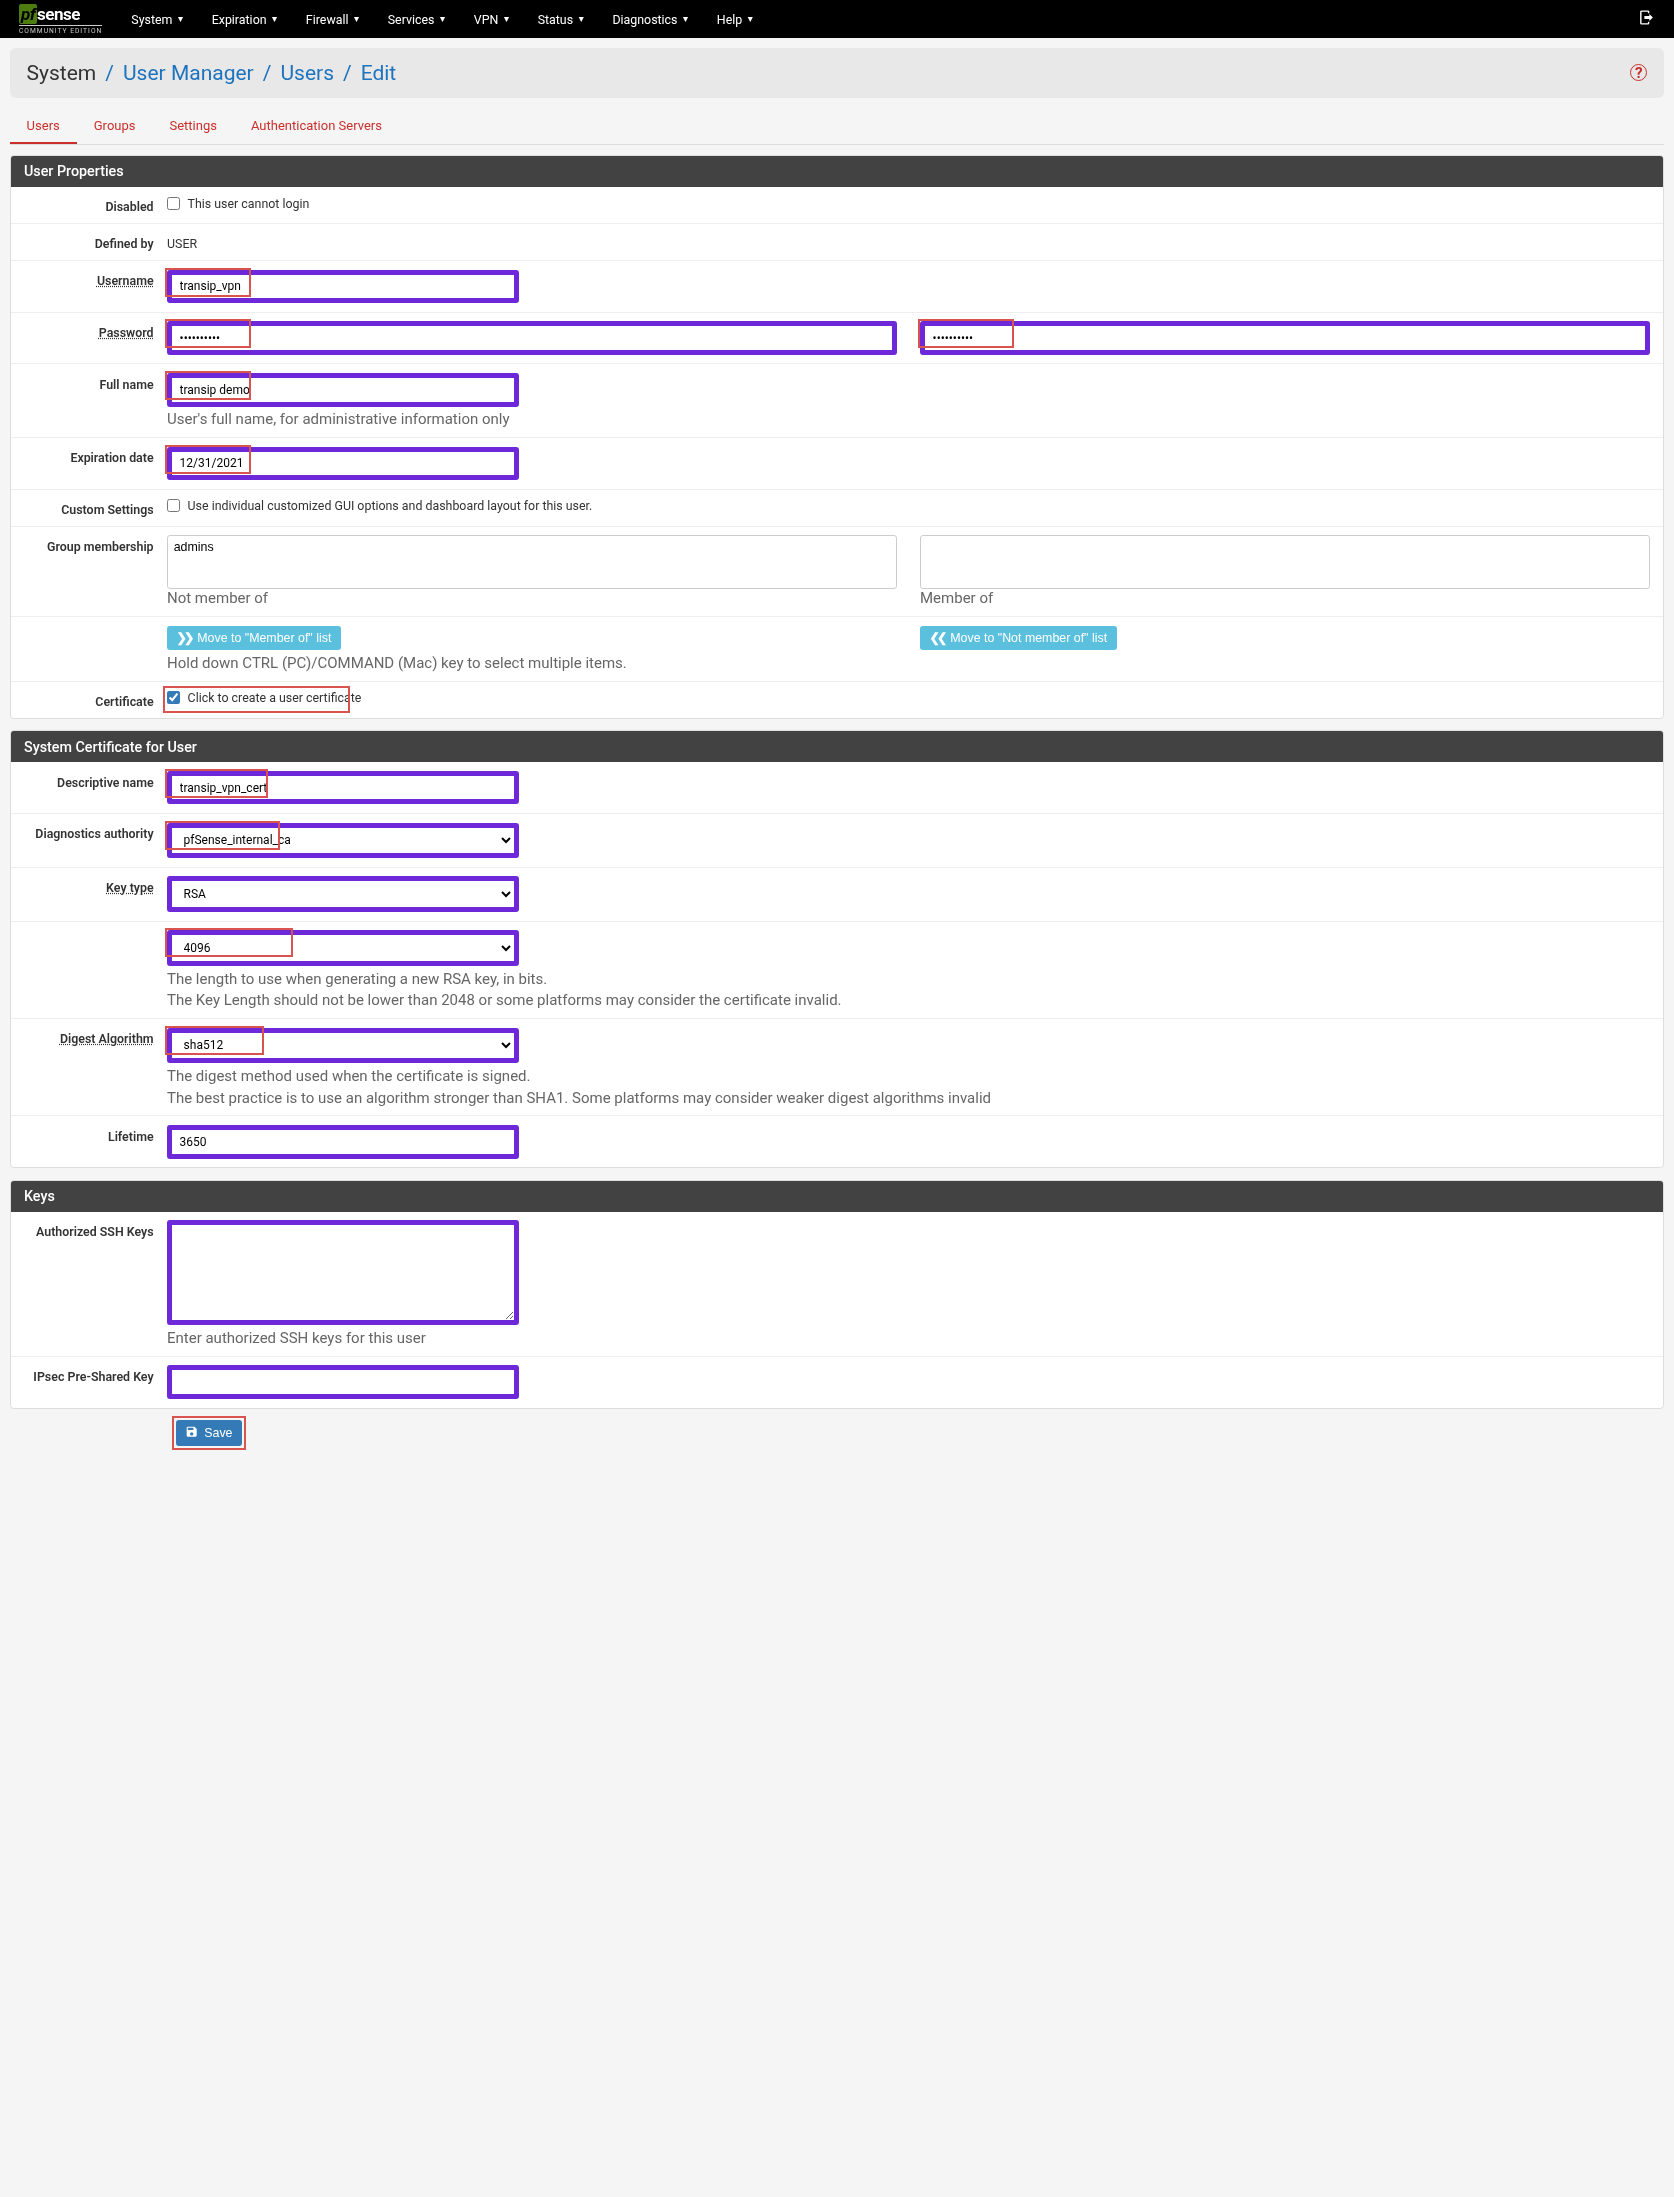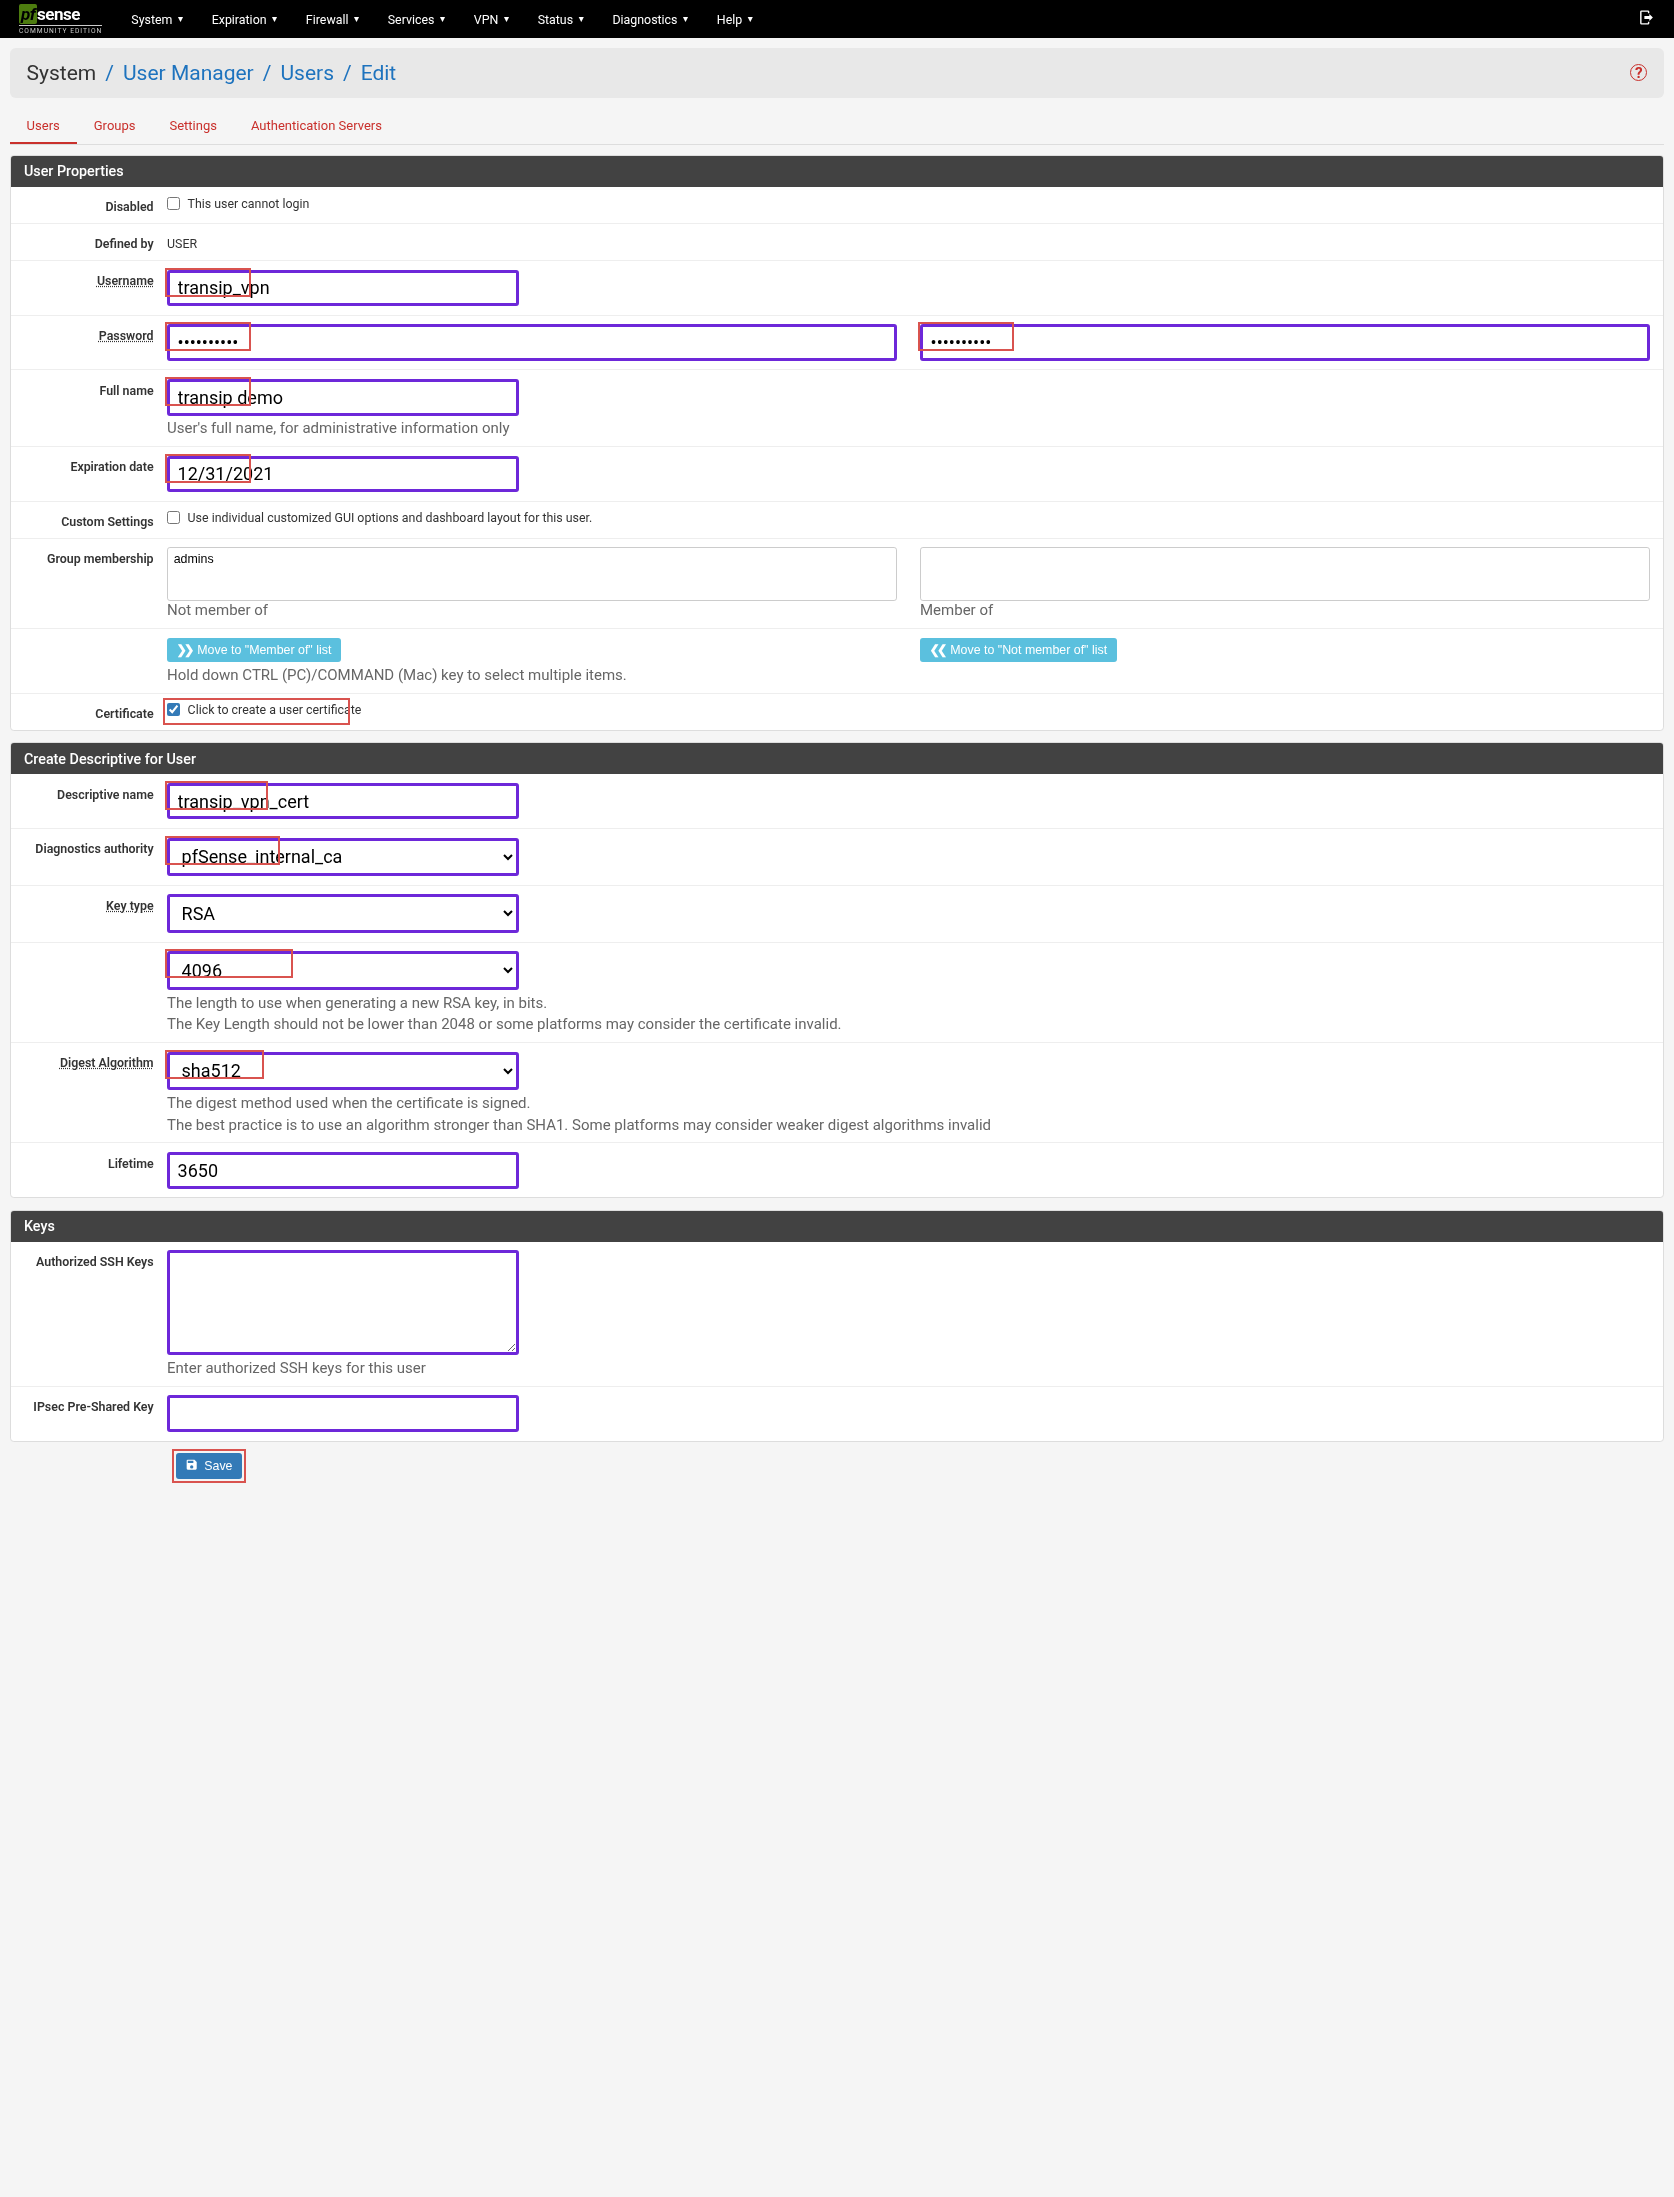--- a/index.html
+++ b/index.html
@@ -25,21 +25,21 @@
   .tab { padding: 9.6px 17px; color: #c9302c; cursor: pointer; border-bottom: 2.9px solid transparent; font-size: 13px; }
   .tab.active { border-bottom-color: #c9302c; }
   
   .panel { margin: 0 9.6px 11.5px 9.6px; background: #fff; border: 1px solid #ddd; border-radius: 3.8px; overflow: hidden; }
   .panel-header { background: #424242; color: #fff; padding: 7.6px 13.4px; font-size: 14.3px; font-weight: 500; }
   .form-row { display: flex; align-items: flex-start; padding: 8.6px 13.4px; border-bottom: 1px solid #eee; }
   .form-row:last-child { border-bottom: none; }
   .form-label { width: 143px; text-align: right; padding-right: 13.4px; font-weight: 600; font-size: 12.4px; padding-top: 3.8px; flex-shrink: 0; }
   .form-label.underline { text-decoration: underline dotted; }
   .form-content { flex: 1; display: flex; flex-direction: column; gap: 3.8px; }
-  .input, .select, .textarea { width: 100%; border: 3px solid #6d28d9; border-radius: 2.9px; padding: 4.8px 7.6px; font-size: 18px; background: #fff; font-family: inherit; }
+  .input, .select, .textarea { width: 100%; border: 5px solid #6d28d9; border-radius: 2.9px; padding: 4.8px 7.6px; font-size: 12px; background: #fff; font-family: inherit; }
   .input.half { max-width: 352px; }
   .select.half { max-width: 352px; }
   .select { appearance: auto; }
   .listbox { width: 100%; max-width: 352px; height: 54px; border: 1px solid #ccc; border-radius: 2.9px; padding: 3.8px 5.7px; overflow-y: scroll; font-size: 12.4px; }
   .help-text { color: #666; font-size: 15px; }
   .checkbox-group { display: flex; align-items: center; gap: 7.6px; font-size: 12.4px; }
   .checkbox-group input { margin: 0; }
   .btn { display: inline-flex; align-items: center; gap: 5.7px; padding: 4.8px 9.6px; border-radius: 2.9px; border: none; cursor: pointer; font-size: 12.4px; color: #fff; }
   .btn-info { background: #5bc0de; }
   .btn-primary { background: #337ab7; }
@@ -240,21 +240,21 @@
       <label class="checkbox-group">
         <input type="checkbox" checked="" style="accent-color: rgb(51, 122, 183);">
         <span>Click to create a user certificate</span>
       </label>
       <span style="position:absolute;left:-3.8px;top:-3.8px;width:187px;height:27px;border:2.9px solid #d9534f;pointer-events:none"></span>
     </div>
   </div>
 </div>
 
 <div class="panel">
-  <div class="panel-header">Create Descriptive for User</div>
+  <div class="panel-header">System Certificate for User</div>
 
   <div class="form-row">
     <div class="form-label">Descriptive name</div>
     <div class="form-content" style="position:relative">
       <input class="input half" value="transip_vpn_cert" style="">
       <span style="position:absolute;left:-1.9px;top:-1.9px;width:103px;height:29px;border:2.9px solid #d9534f;pointer-events:none"></span>
     </div>
   </div>
 
   <div class="form-row">

